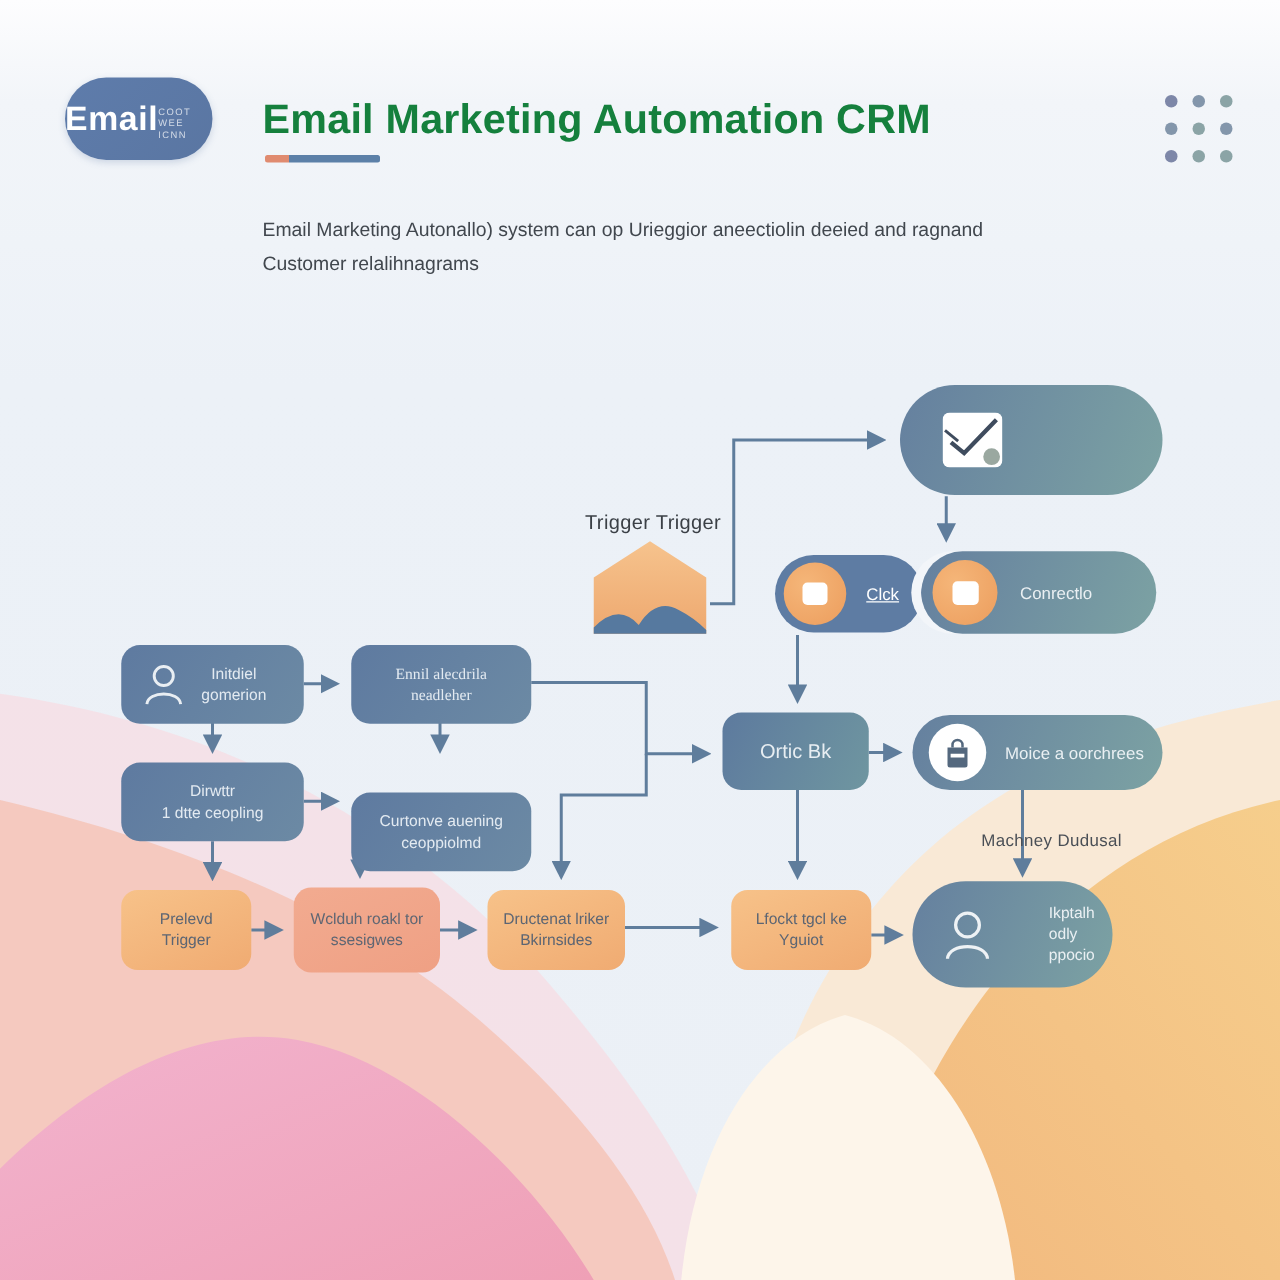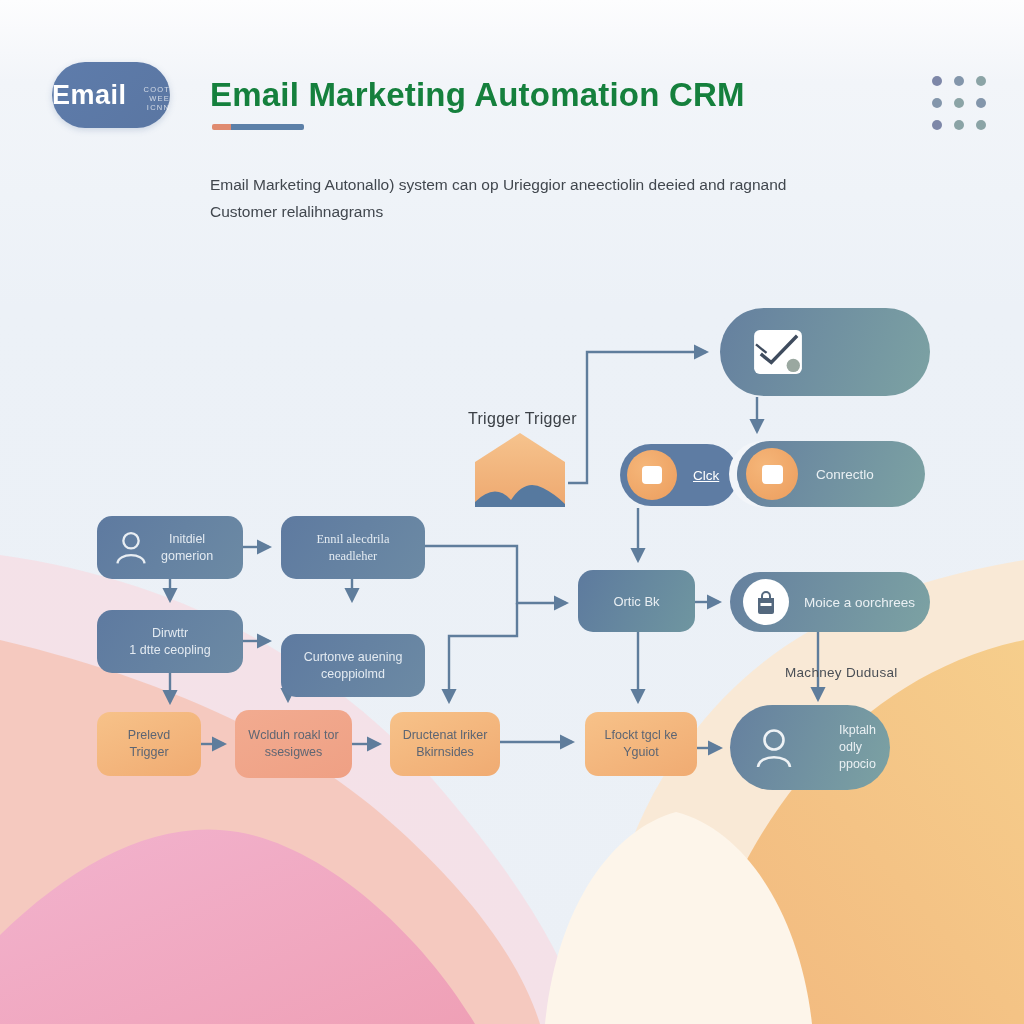--- a/index.html
+++ b/index.html
@@ -10,21 +10,21 @@
   }
   .abs{position:absolute;}
   
   .logo{
     left:52px;top:62px;width:118px;height:66px;border-radius:34px;
     background:linear-gradient(135deg,#5e7cab,#5a76a2);
     display:flex;flex-direction:row;align-items:center;justify-content:center;
     color:#fff;box-shadow:0 2px 6px rgba(90,118,162,.25);
   }
   .logo-title{font-size:27px;font-weight:bold;letter-spacing:.5px;line-height:1;}
-  .logo-sub{font-size:7.5px;letter-spacing:1.2px;margin-top:6px;color:rgba(255,255,255,.72);text-align:right;}
+  .logo-sub{font-size:7.5px;letter-spacing:1.2px;margin-top:6px;color:rgba(255,255,255,.72);}
   .page-title{left:210px;top:76px;font-size:33px;font-weight:600;color:#15803d;letter-spacing:.2px;}
   .title-underline{left:212px;top:124px;width:92px;height:6px;border-radius:2px;
     background:linear-gradient(to right,#e08b70 0 21%,#5c80a8 21%);}
   .description{left:210px;top:171px;width:640px;font-size:15.5px;color:#41474e;line-height:27px;}
   .menu-dots{left:926px;top:70px;width:66px;height:66px;display:grid;
     grid-template-columns:repeat(3,1fr);grid-template-rows:repeat(3,1fr);place-items:center;cursor:pointer;}
   .menu-dots i{width:10px;height:10px;border-radius:50%;background:#8396ab;display:block;}
   .menu-dots i:nth-child(3),.menu-dots i:nth-child(5),.menu-dots i:nth-child(8),.menu-dots i:nth-child(9){background:#8ba4a6;}
   .menu-dots i:nth-child(1),.menu-dots i:nth-child(7){background:#7d87a8;}
   
@@ -177,21 +177,21 @@
   </span>
 </div>
 
 <div class="abs node blue z2" style="left:281px;top:610px;width:144px;height:63px;margin-top:24px;">
   <span class="txt">
     <span>Curtonve auening</span>
     <span>ceoppiolmd</span>
   </span>
 </div>
 
-<div class="abs node z2" style="left:578px;top:570px;width:117px;height:62px;border-radius:15px;background:linear-gradient(115deg,#5d7a9e,#6f96a0);color:#e8eef2;font-size:13px;">
+<div class="abs node z2" style="left:578px;top:570px;width:117px;height:62px;border-radius:15px;background:linear-gradient(115deg,#5d7a9e,#6f96a0);color:#e8eef2;font-size:16px;">
   <span>Ortic Bk</span>
 </div>
 
 <div class="abs node bluepill z2" style="left:730px;top:572px;width:200px;height:60px;border-radius:30px;justify-content:flex-start;">
   <span class="icon-circle" style="width:46px;height:46px;margin-left:13px;background:#fff;">
     <svg width="24" height="26" viewBox="0 0 24 26">
       <path d="M4,9 h16 v14 a2,2 0 0 1 -2,2 h-12 a2,2 0 0 1 -2,-2 z" fill="#54687e"></path>
       <path d="M8,9 V7 a4,4 0 0 1 8,0 v2" stroke="#54687e" stroke-width="2" fill="none"></path>
       <rect x="6.5" y="14" width="11" height="3" fill="#fff"></rect>
     </svg>

